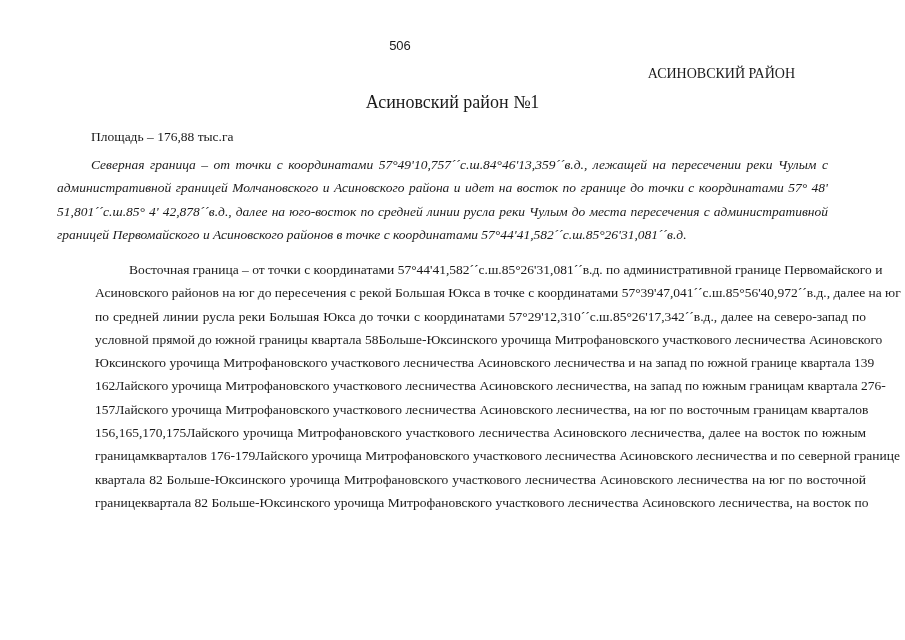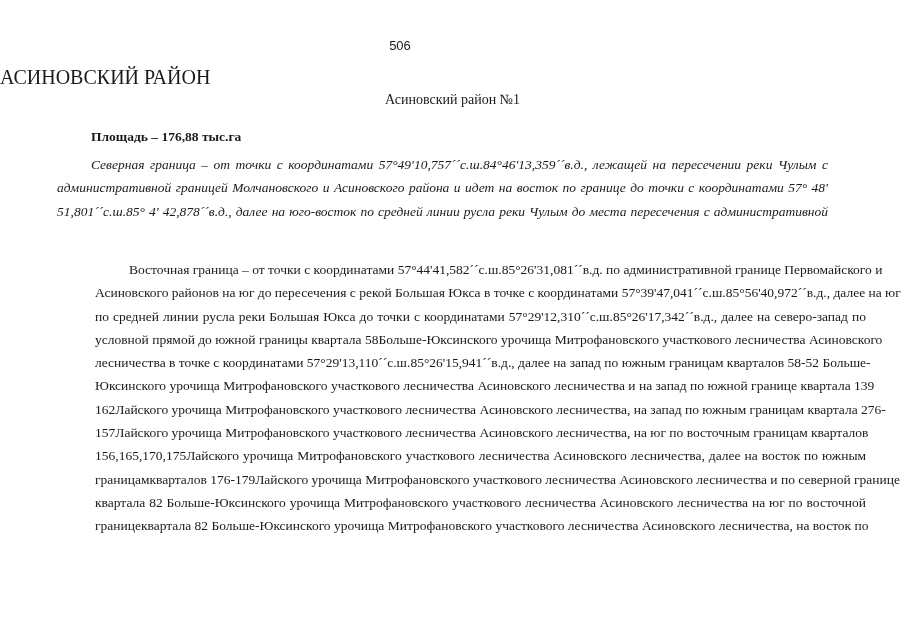--- a/index.html
+++ b/index.html
@@ -22,37 +22,36 @@
       width: 800px;
       text-align: center;
       font-family: "Liberation Sans", "DejaVu Sans", sans-serif;
       font-size: 13px;
     }
     .title {
       position: absolute;
       top: 66px;
       left: 0;
       width: 795px;
-      text-align: left;
-      font-size: 20px;
+      text-align: right;
+      font-size: 14px;
     }
     .subtitle {
       position: absolute;
       top: 92px;
       left: 0;
       width: 905px;
       text-align: center;
-      font-size: 14px;
+      font-size: 18px;
     }
     .area {
       position: absolute;
       top: 129px;
       left: 91px;
       font-size: 13.5px;
-      font-weight: bold;
     }
     .para {
       position: absolute;
       left: 57px;
       width: 771px;
       font-size: 13.5px;
     }
     .line {
       height: 23.3px;
       line-height: 23.3px;
@@ -75,28 +74,28 @@
 <div>
   <div class="page-number">506</div>
   <div class="title">АСИНОВСКИЙ РАЙОН</div>
   <div class="subtitle">Асиновский район №1</div>
   <div class="area">Площадь – 176,88 тыс.га</div>
 
   <div class="para" id="north">
     <div class="line first">Северная граница – от точки с координатами 57°49'10,757´´с.ш.84°46'13,359´´в.д., лежащей на пересечении реки Чулым с</div>
     <div class="line">административной границей Молчановского и Асиновского района и идет на восток по границе до точки с координатами 57° 48'</div>
     <div class="line">51,801´´с.ш.85° 4' 42,878´´в.д., далее на юго-восток по средней линии русла реки Чулым до места пересечения с административной</div>
+    <div class="line last">границей Первомайского и Асиновского районов в точке с координатами 57°44'41,582´´с.ш.85°26'31,081´´в.д.</div>
   </div>
 
   <div class="para" id="east">
     <div class="line first">Восточная граница – от точки с координатами 57°44'41,582´´с.ш.85°26'31,081´´в.д. по административной границе Первомайского и</div>
     <div class="line">Асиновского районов на юг до пересечения с рекой Большая Юкса в точке с координатами 57°39'47,041´´с.ш.85°56'40,972´´в.д., далее на юг</div>
     <div class="line">по средней линии русла реки Большая Юкса до точки с координатами 57°29'12,310´´с.ш.85°26'17,342´´в.д., далее на северо-запад по</div>
     <div class="line">условной прямой до южной границы квартала 58Больше-Юксинского урочища Митрофановского участкового лесничества Асиновского</div>
-    <div class="line">лесничества в точке с координатами 57°29'13,110´´с.ш.85°26'15,941´´в.д., далее на запад по южным границам кварталов 58-52 Больше-</div>
     <div class="line">Юксинского урочища Митрофановского участкового лесничества Асиновского лесничества и на запад по южной границе  квартала 139</div>
     <div class="line">162Лайского урочища Митрофановского участкового лесничества Асиновского лесничества, на запад по южным границам квартала 276-</div>
     <div class="line">157Лайского урочища Митрофановского участкового лесничества Асиновского лесничества, на юг по восточным границам кварталов</div>
     <div class="line">156,165,170,175Лайского урочища Митрофановского участкового лесничества Асиновского лесничества, далее на восток по южным</div>
     <div class="line">границамкварталов 176-179Лайского урочища Митрофановского участкового лесничества Асиновского лесничества и по северной границе</div>
     <div class="line">квартала 82 Больше-Юксинского урочища Митрофановского участкового лесничества Асиновского лесничества на юг по восточной</div>
     <div class="line">границеквартала 82 Больше-Юксинского урочища Митрофановского участкового лесничества Асиновского лесничества, на восток по</div>
   </div>
 </div>
 

